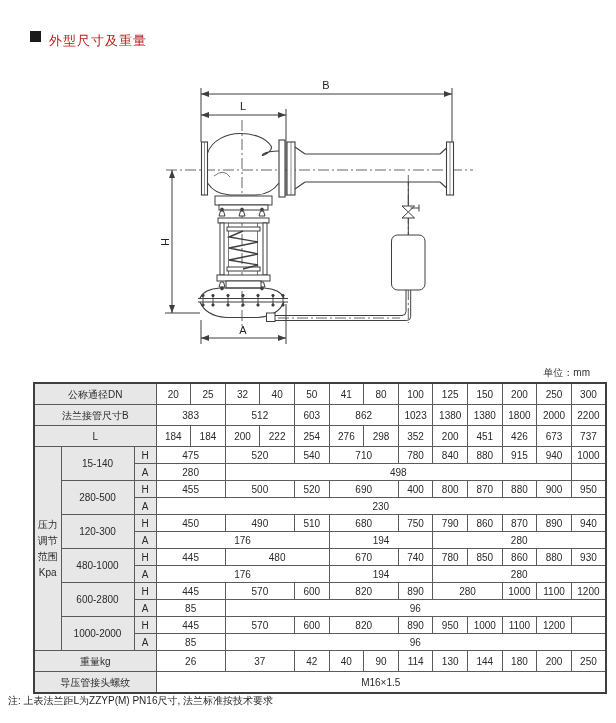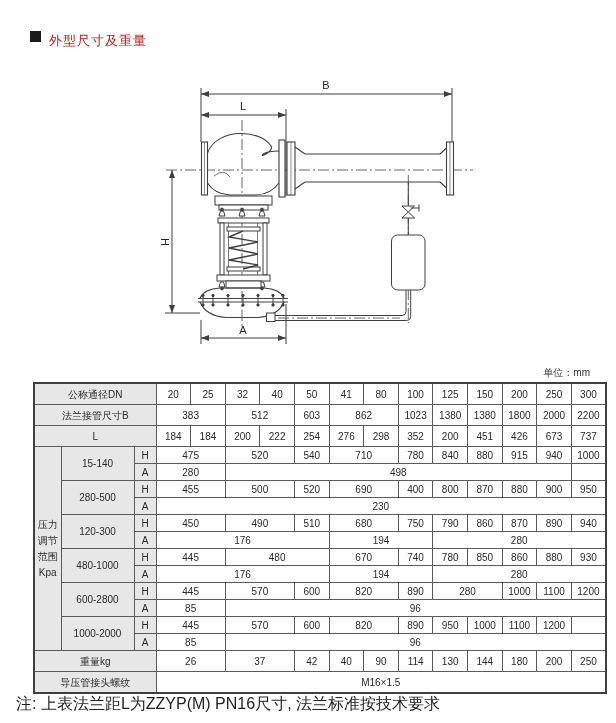--- a/index.html
+++ b/index.html
@@ -27,21 +27,21 @@
   .dims-table td{
     border:1px solid var(--grid);
     text-align:center;vertical-align:middle;padding:0;line-height:1.1;
     overflow:hidden;white-space:nowrap;
   }
   .dims-table{border:2px solid var(--line);}
   .dims-table td.lbl{background:var(--header_bg);}
   .dims-table tr.r-head td{height:20px;}
   .dims-table tr.r-ha td{height:16px;}
   .dims-table td.group-cell div{line-height:16px;}
-  .note-text{position:absolute;top:694px;left:8px;font-size:16px;color:#1f1f1f;margin-left:8px;}
+  .note-text{position:absolute;top:694px;left:8px;font-size:10px;color:#1f1f1f;}
   svg text{font-family:"Liberation Sans","DejaVu Sans",sans-serif;}
 </style>
 </head>
 <body>
 
 <div class="title-wrap">
   <span class="title-bullet"></span>
   <span class="page-title">外型尺寸及重量</span>
 </div>
 

